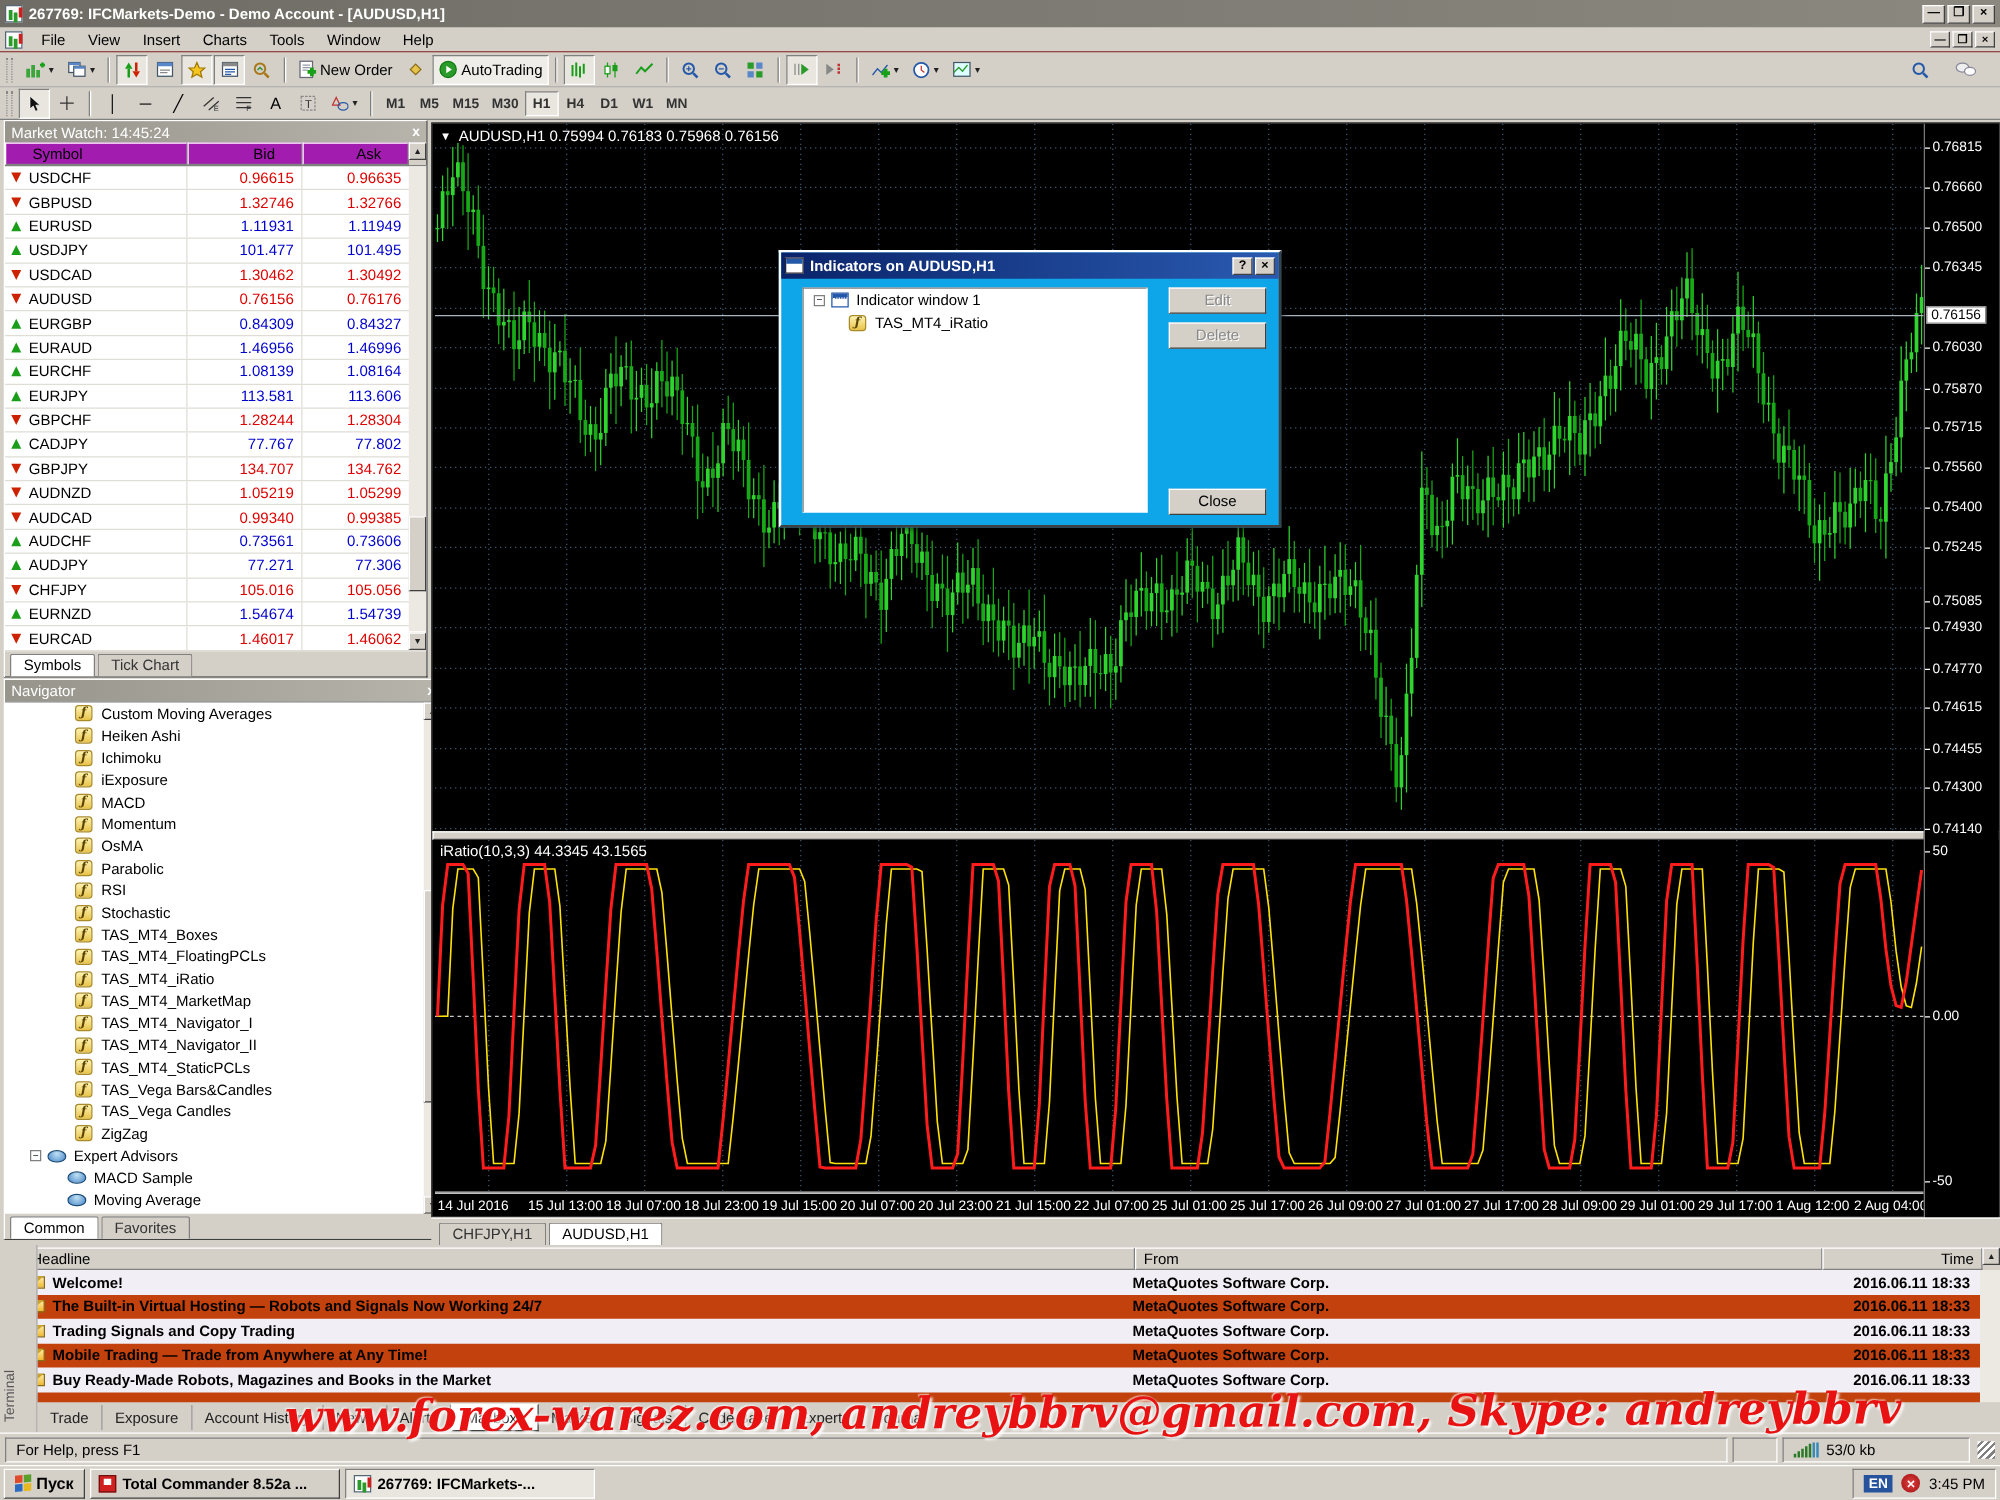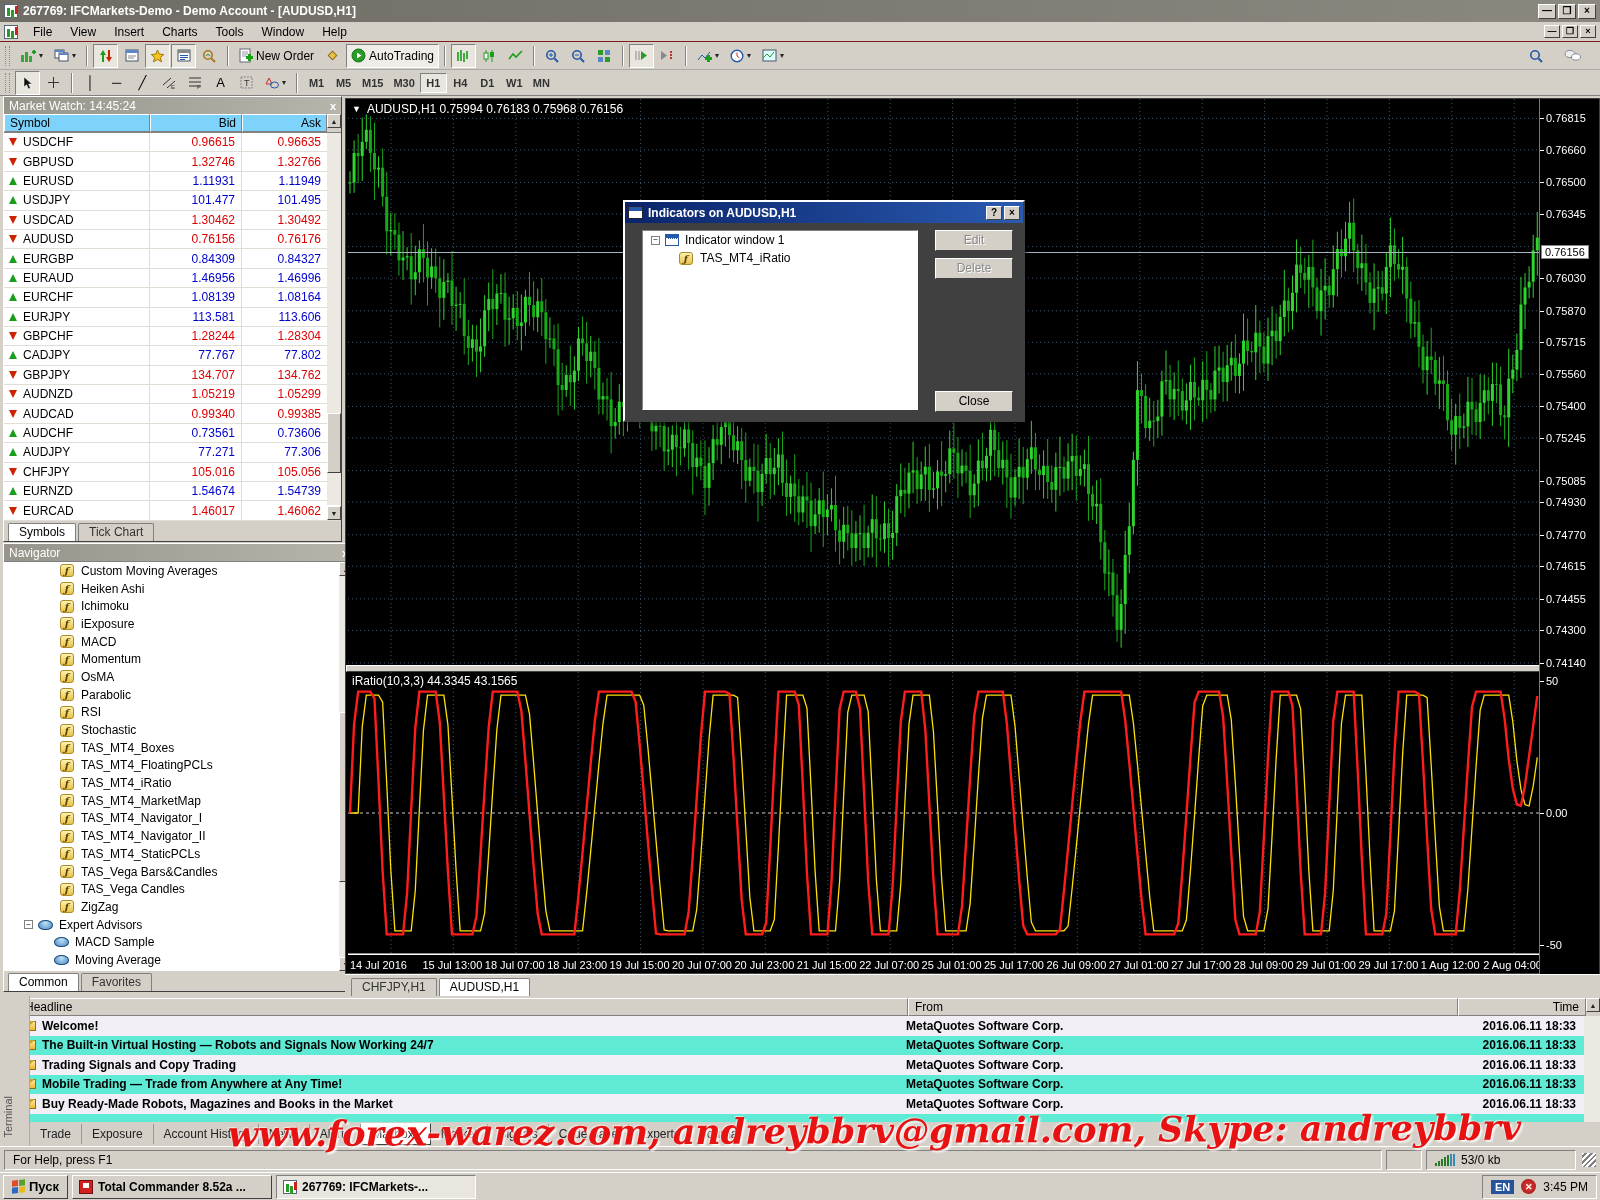--- a/index.html
+++ b/index.html
@@ -24,21 +24,21 @@
 .caret{font-size:8px;color:#222}
 .tb-right{margin-left:auto;display:flex;gap:10px;padding-right:14px}
 .tf-btn{height:20px;min-width:27px;display:inline-flex;align-items:center;justify-content:center;padding:0 4px;border:1px solid transparent;font-size:11px;font-weight:bold;color:#333}
 .tf-btn.active{border-color:#808080 #fff #fff #808080;background:#e9e6df}
 
 .panel{position:absolute;background:#d4d0c8;border:1px solid;border-color:#fff #404040 #404040 #fff}
 .panel-title{height:17px;background:linear-gradient(90deg,#97948b,#b7b4ab);color:#fff;padding:1px 5px;display:flex;align-items:center}
 .panel-title .x{margin-left:auto;color:#fff;font-weight:bold;font-size:11px}
 #market-watch{left:3px;top:96px;width:339px;height:446px}
 .mw-head{display:flex;height:18px}
-.mw-head .col{background:#7dd3fc;border:1px solid;border-color:#fff #808080 #808080 #fff;padding:1px 5px;font-size:12px}
+.mw-head .col{background:#a21caf;border:1px solid;border-color:#fff #808080 #808080 #fff;padding:1px 21px;font-size:12px}
 .mw-rows{position:relative;height:389px;overflow:hidden;background:#fff;border-top:1px solid #808080}
 .mw-row{display:flex;height:19.4px;align-items:center;border-bottom:1px solid #e0ddd6}
 .mw-row .c1{width:146px;padding-left:5px;display:flex;align-items:center;border-right:1px solid #e0ddd6;height:100%}
 .mw-row .c2{width:92px;text-align:right;padding-right:6px;border-right:1px solid #e0ddd6;height:100%;display:flex;align-items:center;justify-content:flex-end}
 .mw-row .c3{width:85px;text-align:right;padding-right:6px;height:100%;display:flex;align-items:center;justify-content:flex-end}
 .arr-up{width:0;height:0;border-left:4px solid transparent;border-right:4px solid transparent;border-bottom:8px solid #1a9e1a;display:inline-block;margin-right:6px}
 .arr-down{width:0;height:0;border-left:4px solid transparent;border-right:4px solid transparent;border-top:8px solid #cc2200;display:inline-block;margin-right:6px}
 .px-up{color:#0000cc}.px-down{color:#dd0000}
 .tabs-row{height:20px;display:flex;align-items:flex-end;padding-left:4px;gap:2px;background:#d4d0c8}
 .tab{border:1px solid #808080;border-bottom:none;padding:1px 10px 2px;background:#d4d0c8;border-radius:2px 2px 0 0;font-size:12px;color:#333}
@@ -60,40 +60,40 @@
 #splitter{position:absolute;left:0;top:566px;width:1253px;height:7px;background:#d4d0c8;border:1px solid;border-color:#fff #404040 #404040 #fff}
 #ind-pane{position:absolute;left:2px;top:573px;width:1191px;height:282px;border-bottom:1px solid #888}
 #ind-label{position:absolute;left:4px;top:2px;color:#fff;font-size:12px;z-index:5}
 #time-axis{position:absolute;left:2px;top:855px;width:1191px;height:21px;color:#fff;border-top:1px solid #fff}
 .t-lab{position:absolute;top:4px;font-size:11px;white-space:nowrap;color:#fff}
 #price-axis{position:absolute;left:1193px;top:0;width:60px;height:876px;background:#000;color:#fff;border-left:1px solid #777}
 .p-tick{position:absolute;left:6px;font-size:11px;white-space:nowrap}
 .p-tick::before{content:'';position:absolute;left:-6px;top:6px;width:4px;height:1px;background:#fff}
 #cur-price{position:absolute;left:1px;background:#fff;color:#000;font-size:11px;padding:0 3px;border:1px solid #888}
 
-#dialog{position:absolute;left:623px;top:200px;width:402px;height:222px;background:#404040;border:2px solid;border-color:#fff #404040 #404040 #fff;box-shadow:2px 2px 4px rgba(0,0,0,.5);z-index:40}
+#dialog{position:absolute;left:623px;top:200px;width:402px;height:222px;background:#0ea5e9;border:2px solid;border-color:#fff #404040 #404040 #fff;box-shadow:2px 2px 4px rgba(0,0,0,.5);z-index:40}
 .dlg-title{height:21px;background:linear-gradient(90deg,#0a246a,#2a5ab0);color:#fff;font-weight:bold;display:flex;align-items:center;gap:5px;padding:0 3px}
 .dlg-title .wbtn{width:16px;height:14px;line-height:11px;font-size:10px}
 .dlg-ico{width:15px;height:13px;background:#fff;border:1px solid #223;position:relative}
 .dlg-ico::before{content:'';position:absolute;left:0;top:0;right:0;height:4px;background:#2458a8}
 .dlg-tree{position:absolute;left:17px;top:28px;width:276px;height:180px;background:#fff;border:1px solid;border-color:#808080 #fff #fff #808080}
 .tree-row{display:flex;align-items:center;height:18px;padding-left:8px;white-space:nowrap}
 .tree-row.child{padding-left:36px}
 .win-ico{width:14px;height:12px;background:#fff;border:1px solid #2458a8;position:relative;margin-right:6px}
 .win-ico::before{content:'';position:absolute;left:0;top:0;right:0;height:3px;background:#2458a8;border-bottom:1px dotted #fff}
 .dlg-btn{position:absolute;left:310px;width:78px;height:21px;background:#d4d0c8;border:1px solid;border-color:#fff #404040 #404040 #fff;text-align:center;line-height:19px}
 .dlg-btn.disabled{color:#8a8a8a;text-shadow:1px 1px 0 #fff}
 
 #chart-tabs{position:absolute;left:345px;top:974px;width:1255px;height:22px;background:#d4d0c8;display:flex;align-items:flex-end;gap:2px;padding-left:6px;border-top:1px solid #fff}
 
 #terminal{position:absolute;left:0;top:996px;width:1600px;height:126px;background:#d4d0c8}
 #terminal .closex{position:absolute;left:5px;top:4px;font-size:10px;font-weight:bold;color:#333}
 .term-head{position:absolute;left:18px;top:2px;right:0;height:18px;display:flex}
 .term-head .col{background:#d4d0c8;border:1px solid;border-color:#fff #808080 #808080 #fff;padding:1px 6px;font-size:12px}
-.term-rows{position:absolute;left:18px;top:20px;right:16px;bottom:0;background:#5eead4;overflow:hidden}
+.term-rows{position:absolute;left:18px;top:20px;right:16px;bottom:0;background:#c2410c;overflow:hidden}
 .term-row{display:flex;height:19.5px;align-items:center;font-weight:bold}
 .term-row:nth-child(odd){background:#f1eef5}
 .term-row .c1{flex:1;padding-left:4px;display:flex;align-items:center;overflow:hidden;white-space:nowrap}
 .term-row .c2{width:550px;white-space:nowrap}
 .term-row .c3{width:128px;text-align:right;padding-right:8px;white-space:nowrap}
 .mail-ico{display:inline-block;width:14px;height:10px;min-width:14px;background:linear-gradient(#ffe9a0,#f0b830);border:1px solid #8a6d1a;position:relative;margin-right:6px}
 .mail-ico::before{content:'';position:absolute;left:0;top:-1px;width:0;height:0;border-left:6px solid transparent;border-right:6px solid transparent;border-top:5px solid #caa32a}
 .term-sb{position:absolute;right:0;top:20px;width:16px;bottom:0;background:#ece9e2}
 
 #terminal-tabs{position:absolute;left:30px;top:1122px;width:1570px;height:24px;background:#d4d0c8;display:flex;align-items:center}

